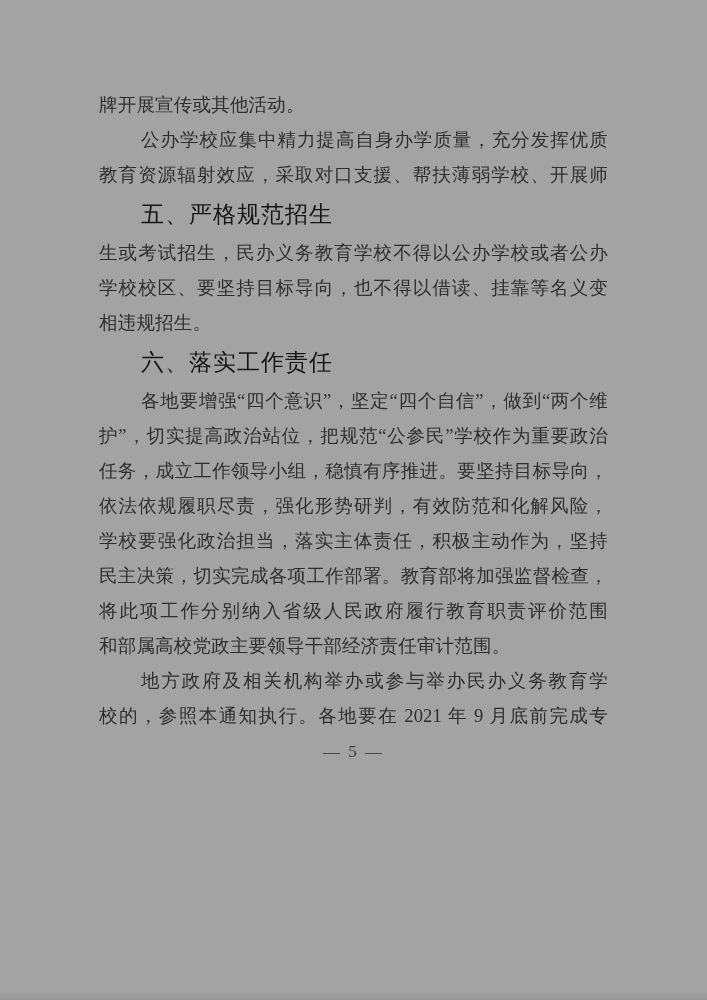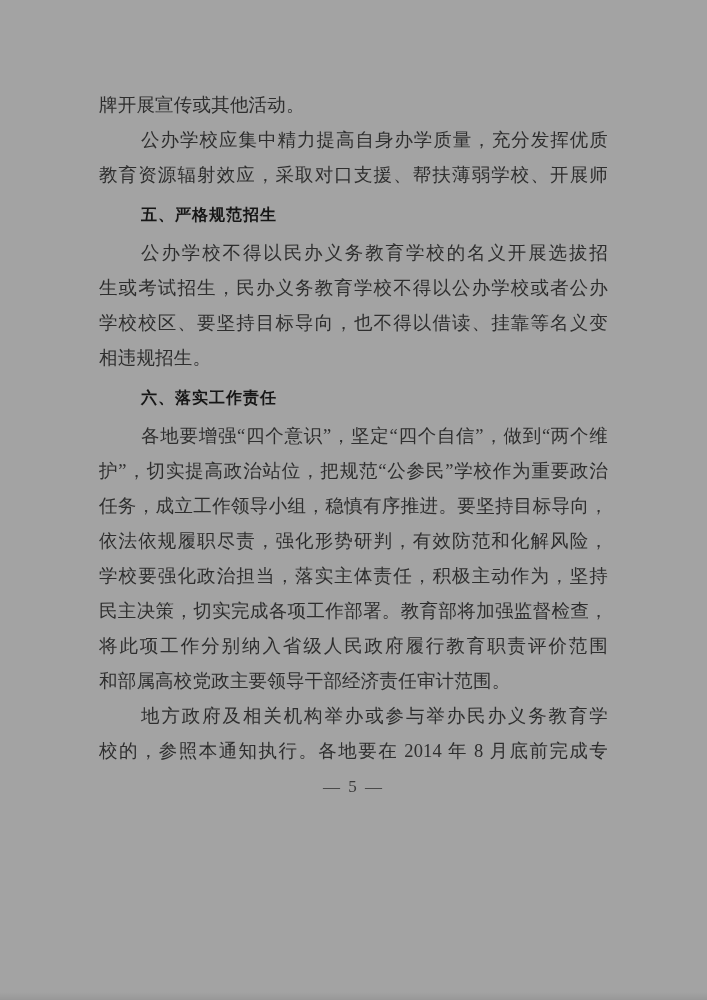--- a/index.html
+++ b/index.html
@@ -46,22 +46,22 @@
     text-align-last: justify;
     text-justify: inter-character;
   }
   
   .ln.i {
     padding-left: 42px;
   }
   
   .ln.h {
     font-family: "Liberation Sans", "DejaVu Sans", sans-serif;
-    font-weight: bold;
-    font-size: 16px;
+    font-weight: normal;
+    font-size: 23px;
     color: #161616;
     letter-spacing: 1px;
     margin: 4px 0;
   }
   .page-number {
     font-size: 17px;
     line-height: 35px;
     height: 35px;
     color: #3a3a3a;
     text-align: center;
@@ -71,30 +71,29 @@
 </style>
 </head>
 <body>
 
 <div class="page">
   <div class="content">
     <div class="ln">牌开展宣传或其他活动。</div>
     <div class="ln j i">公办学校应集中精力提高自身办学质量，充分发挥优质</div>
     <div class="ln j">教育资源辐射效应，采取对口支援、帮扶薄弱学校、开展师</div>
     <div class="ln h i">五、严格规范招生</div>
-    <div class="ln j i">公办学校不得以民办义务教育学校的名义开展选拔招</div>
     <div class="ln j">生或考试招生，民办义务教育学校不得以公办学校或者公办</div>
     <div class="ln j">学校校区、要坚持目标导向，也不得以借读、挂靠等名义变</div>
     <div class="ln">相违规招生。</div>
     <div class="ln h i">六、落实工作责任</div>
     <div class="ln j i">各地要增强“四个意识”，坚定“四个自信”，做到“两个维</div>
     <div class="ln j">护”，切实提高政治站位，把规范“公参民”学校作为重要政治</div>
     <div class="ln j">任务，成立工作领导小组，稳慎有序推进。要坚持目标导向，</div>
     <div class="ln j">依法依规履职尽责，强化形势研判，有效防范和化解风险，</div>
     <div class="ln j">学校要强化政治担当，落实主体责任，积极主动作为，坚持</div>
     <div class="ln j">民主决策，切实完成各项工作部署。教育部将加强监督检查，</div>
     <div class="ln j">将此项工作分别纳入省级人民政府履行教育职责评价范围</div>
     <div class="ln">和部属高校党政主要领导干部经济责任审计范围。</div>
     <div class="ln j i">地方政府及相关机构举办或参与举办民办义务教育学</div>
-    <div class="ln j">校的，参照本通知执行。各地要在 2014 年 8 月底前完成专</div>
+    <div class="ln j">校的，参照本通知执行。各地要在 2021 年 9 月底前完成专</div>
     <div class="page-number">— 5 —</div>
   </div>
 </div>
 
 </body></html>

